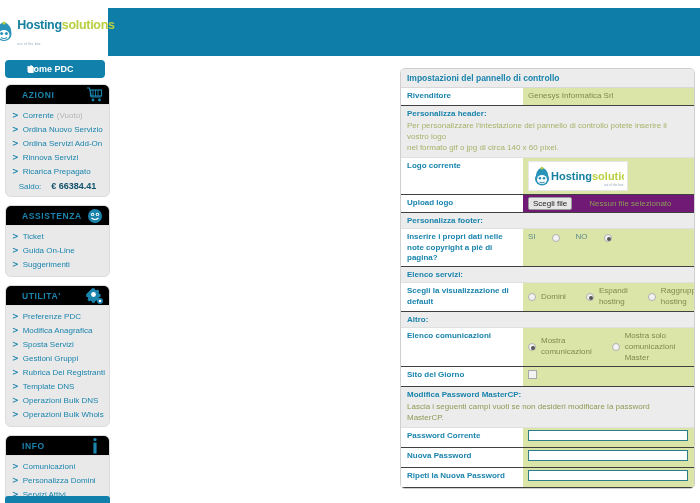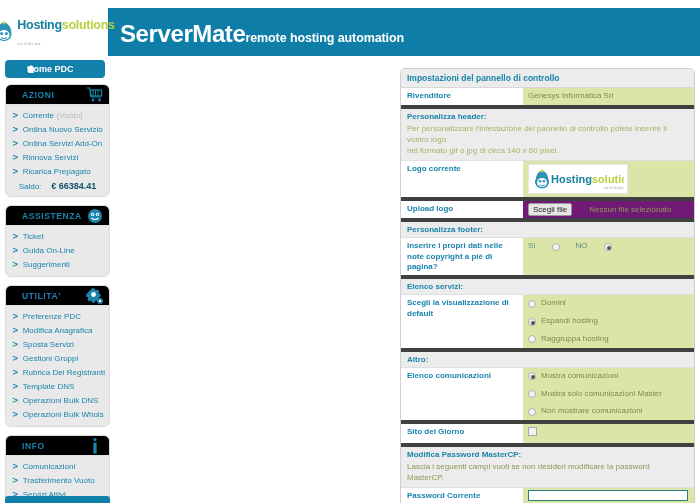--- a/index.html
+++ b/index.html
@@ -116,21 +116,21 @@
     border: 1px solid #cfcfcf;
     border-radius: 5px;
     overflow: hidden;
   }
   .fp-title {
     background: #ececec;
     font-size: 8.5px; font-weight: bold; color: #1a84ad;
     padding: 4px 6px;
     border-bottom: 1px solid #d8d8d8;
   }
-  .row { display: flex; border-bottom: 4px solid #404040; min-height: 15px; }
+  .row { display: flex; border-bottom: 1px solid #404040; min-height: 15px; }
   .lbl {
     width: 122px; flex: 0 0 122px;
     background: #ffffff;
     font-size: 8px; font-weight: bold; color: #1a84ad;
     padding: 3px 4px 3px 6px;
     line-height: 1.3;
   }
   .val {
     flex: 1;
     background: #dbe5a8;
@@ -170,21 +170,21 @@
   }
   .file-btn {
     background: #e6e6e6; border: 1px solid #9a9a9a;
     border-radius: 2px;
     font-size: 8px; color: #222;
     padding: 1px 4px; cursor: pointer;
     font-family: "Liberation Sans", sans-serif;
   }
   .file-none { font-size: 8px; color: #8c9a55; }
 
-  .radio-list { display: flex; flex-direction: column; gap: 7px; }
+  .radio-list { display: flex; flex-direction: row; gap: 20px; }
   .radio-line { display: flex; align-items: center; gap: 5px; font-size: 8px; color: #7e8a4f; }
   .radio-inline { display: flex; align-items: center; gap: 16px; }
   .radio-pair { display: flex; align-items: center; gap: 16px; font-size: 8px; color: #5f8a8a; }
   .rb {
     width: 8px; height: 8px; border-radius: 50%;
     background: #f3f3f3; border: 1px solid #b0b0b0;
     display: inline-block; position: relative; flex: 0 0 8px;
     cursor: pointer;
   }
   .rb.on::after {
@@ -223,23 +223,20 @@
           <circle cx="11" cy="2" r="1.6" fill="#b9cf3f"></circle>
         </svg>
       </span>
       <span class="logo-text">
         <span class="logo-hosting">Hosting</span><span class="logo-solutions">solutions</span>
         <span class="logo-tag">out of the box</span>
       </span>
     </div>
   </div>
 
-  <div class="app-title">
-    <span class="main">ServerMate</span><span class="sub">remote hosting automation</span>
-  </div>
 
   <div class="home-btn">
     <span class="home-icon">
       <svg width="8" height="8" viewBox="0 0 8 8">
           <path d="M4 0 L8 3.4 L6.7 3.4 L6.7 8 L1.3 8 L1.3 3.4 L0 3.4 Z" fill="#ffffff"></path>
         </svg>
     </span>
     <span>Home PDC</span>
   </div>
 
@@ -377,21 +374,21 @@
           </svg>
         </span>
       </div>
       <div class="panel-body">
         <div class="nav-item">
           <span class="arrow">&gt;</span>
           <span>Comunicazioni</span>
         </div>
         <div class="nav-item">
           <span class="arrow">&gt;</span>
-          <span>Trasferimento Vuoto</span>
+          <span>Personalizza Domini</span>
         </div>
         <div class="nav-item">
           <span class="arrow">&gt;</span>
           <span>Servizi Attivi</span>
         </div>
         <div class="nav-item">
           
           
         </div>
 

